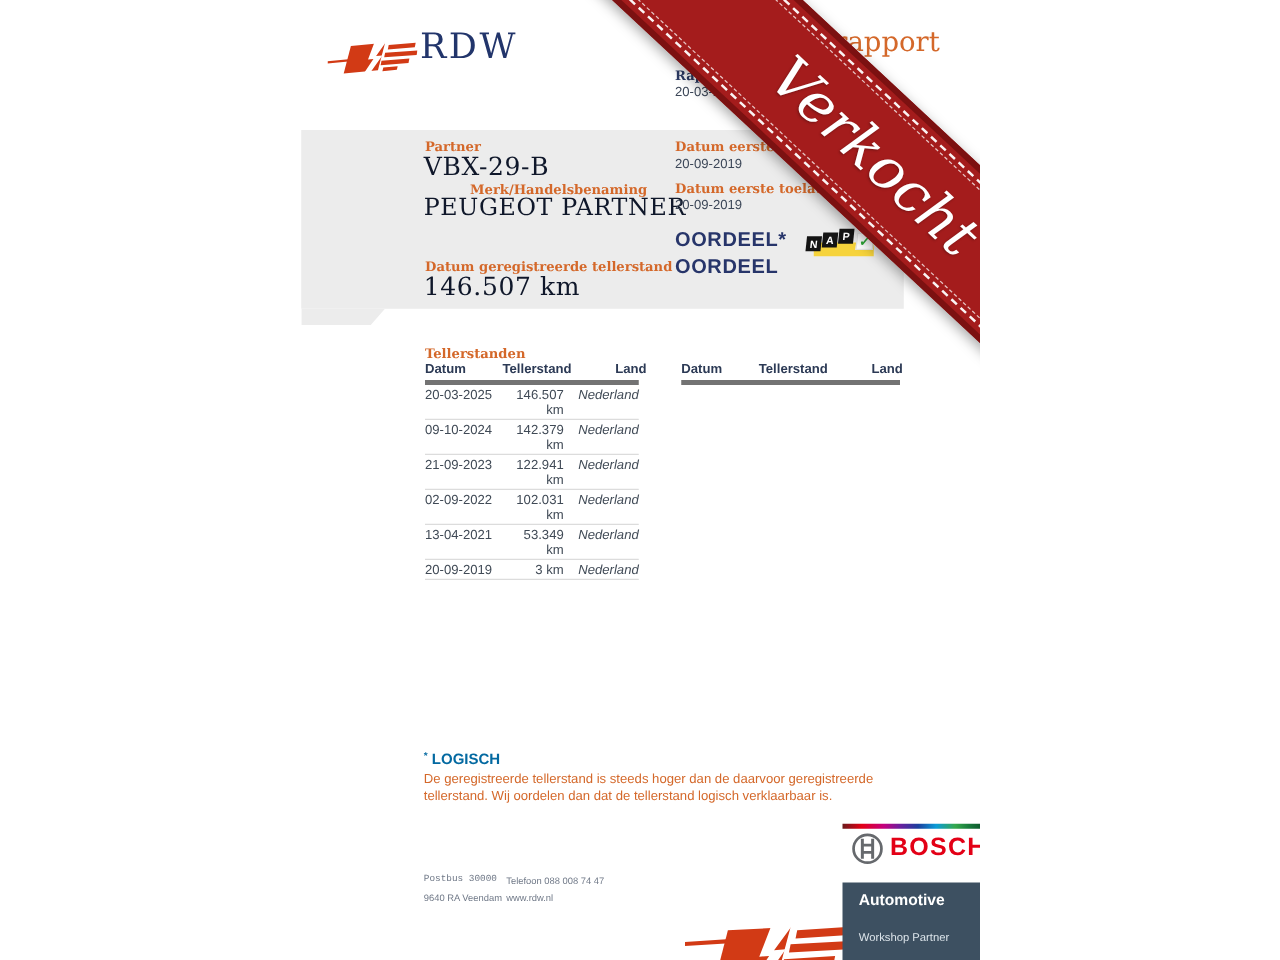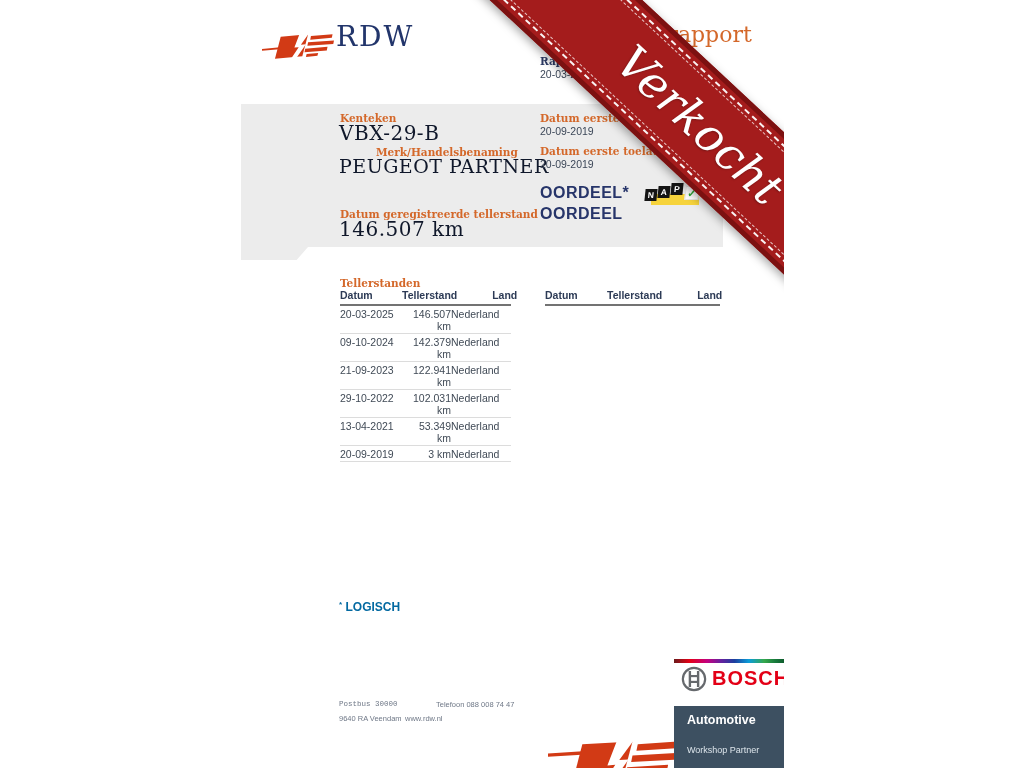--- a/index.html
+++ b/index.html
@@ -26,27 +26,27 @@
   .nap{left:645px;top:181px;width:56px;height:30px;}
   .nap .bar{position:absolute;left:6px;top:13px;width:48px;height:11px;background:#f6d33c;}
   .nap .tile{position:absolute;width:12px;height:12px;background:#141414;color:#fff;font-size:8.5px;font-weight:bold;
              display:flex;align-items:center;justify-content:center;transform:skewX(-6deg);}
   .nap .tile.check{background:#ffffff;color:#2ea836;font-size:11px;border:1px solid #e5e5e5;}
 
   
   .section-label{font-family:"DejaVu Serif",serif;font-weight:bold;font-size:10.5px;color:#d4682a;}
   .otable{width:171px;}
   .otable .thead{display:grid;grid-template-columns:62px 1fr 60px;font-size:10.5px;font-weight:bold;color:#2c3a55;
-                 padding-bottom:3px;border-bottom:2px solid #737373;}
+                 padding-bottom:3px;border-bottom:4px solid #737373;}
   .otable .thead span:nth-child(2){text-align:left;}
   .otable .thead span:nth-child(3){text-align:right;}
   .otable .trow{display:grid;grid-template-columns:62px 1fr 60px;font-size:10.5px;color:#404a56;
                 padding:2px 0 1px 0;border-bottom:1px solid #dcdcdc;}
   .otable .trow span:nth-child(2){text-align:right;}
-  .otable .trow span:nth-child(3){}
+  .otable .trow span:nth-child(3){text-align:right;font-style:italic;}
 
   
   .fn-title{left:339px;top:600px;font-size:12px;font-weight:bold;color:#0369a1;}
   .fn-title sup{font-size:8px;vertical-align:4px;}
   .fn-text{left:339px;top:617px;width:394px;font-size:10.5px;line-height:13.5px;color:#d4682a;}
 
   
   .ft{font-size:7.5px;color:#6f7887;}
 
   
@@ -86,21 +86,21 @@
     <polygon fill="#ffffff" points="104,11 130,9 108,40 122,39 96,76 82,77 102,47 90,48"></polygon>
   </svg>
   <div class="abs rdw-wordmark">RDW</div>
   <div class="abs doc-title">RDW Tellerrapport</div>
   <div class="abs lbl-navy" style="left:540px;top:55px;">Rapportdatum</div>
   <div class="abs val" style="left:540px;top:68px;">20-03-2025</div>
 
   <div class="abs panel"></div>
   <div class="abs panel-tail"></div>
 
-  <div class="abs lbl" style="left:340px;top:112px;">Kenteken</div>
+  <div class="abs lbl" style="left:340px;top:112px;">Partner</div>
   <div class="abs bigval" style="left:339px;top:121px;">VBX-29-B</div>
   <div class="abs lbl" style="left:340px;top:146px;margin-left:36px;">Merk/Handelsbenaming</div>
   <div class="abs bigval" style="left:339px;top:155px;font-size:19px;">PEUGEOT PARTNER</div>
   <div class="abs lbl" style="left:340px;top:208px;">Datum geregistreerde tellerstand</div>
   <div class="abs bigval" style="left:339px;top:217px;">146.507 km</div>
 
   <div class="abs lbl" style="left:540px;top:112px;">Datum eerste afgifte in Nederland</div>
   <div class="abs val" style="left:540px;top:125px;">20-09-2019</div>
   <div class="abs lbl" style="left:540px;top:145px;">Datum eerste toelating</div>
   <div class="abs val" style="left:540px;top:158px;">20-09-2019</div>
@@ -136,21 +136,21 @@
           <span>09-10-2024</span>
           <span>142.379 km</span>
           <span>Nederland</span>
         </div>
         <div class="trow">
           <span>21-09-2023</span>
           <span>122.941 km</span>
           <span>Nederland</span>
         </div>
         <div class="trow">
-          <span>29-10-2022</span>
+          <span>02-09-2022</span>
           <span>102.031 km</span>
           <span>Nederland</span>
         </div>
         <div class="trow">
           <span>13-04-2021</span>
           <span>53.349 km</span>
           <span>Nederland</span>
         </div>
         <div class="trow">
           <span>20-09-2019</span>
@@ -165,24 +165,25 @@
       <span>Datum</span>
       <span>Tellerstand</span>
       <span>Land</span>
     </div>
   </div>
 
   <div class="abs fn-title">
     <sup>*</sup>
     <span>LOGISCH</span>
   </div>
+  <div class="abs fn-text">De geregistreerde tellerstand is steeds hoger dan de daarvoor geregistreerde tellerstand. Wij oordelen dan dat de tellerstand logisch verklaarbaar is.</div>
 
   <div class="abs ft" style="left:339px;top:700px;font-family:Liberation Mono, monospace;">Postbus 30000</div>
   <div class="abs ft" style="left:339px;top:714px;">9640 RA Veendam</div>
-  <div class="abs ft" style="left:405px;top:700px;margin-left:31px;">Telefoon 088 008 74 47</div>
+  <div class="abs ft" style="left:405px;top:700px;">Telefoon 088 008 74 47</div>
   <div class="abs ft" style="left:405px;top:714px;">www.rdw.nl</div>
 
   <svg class="abs" style="left:548px;top:740px;width:132px;height:60px;" viewBox="0 0 200 90">
     <g fill="#d23a15">
       <polygon points="0,20 64,16 64,21 0,25"></polygon>
       <polygon points="52,6 128,2 112,62 36,68"></polygon>
       <polygon points="136,6 196,2 194,12 134,16"></polygon>
       <polygon points="128,23 200,19 198,29 126,33"></polygon>
       <polygon points="120,41 182,37 180,47 118,51"></polygon>
       <polygon points="124,56 156,53 154,61 122,64"></polygon>

